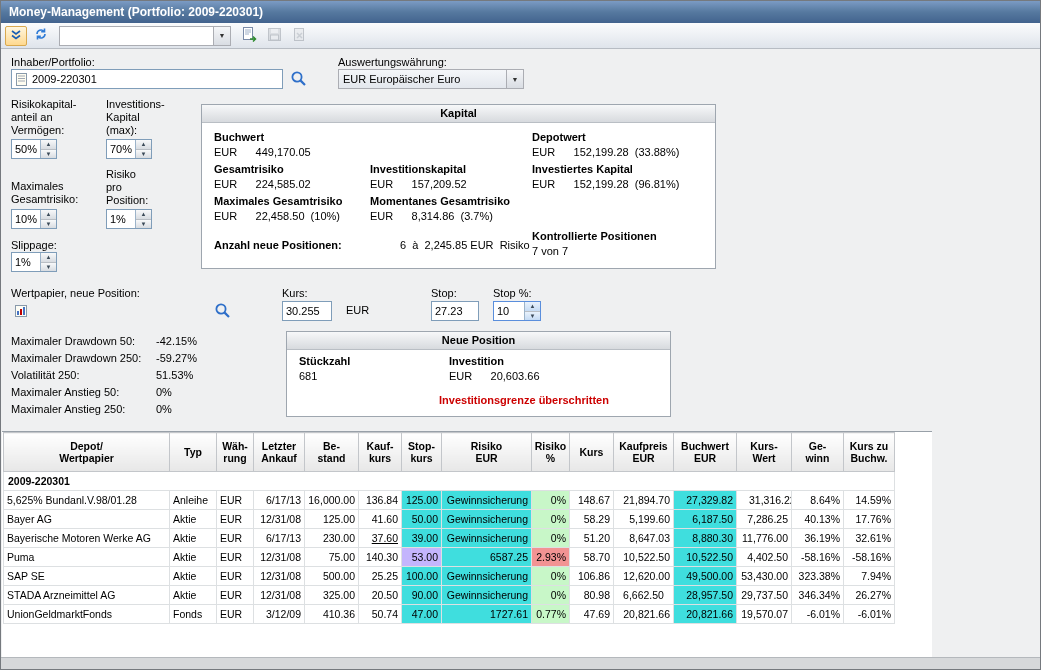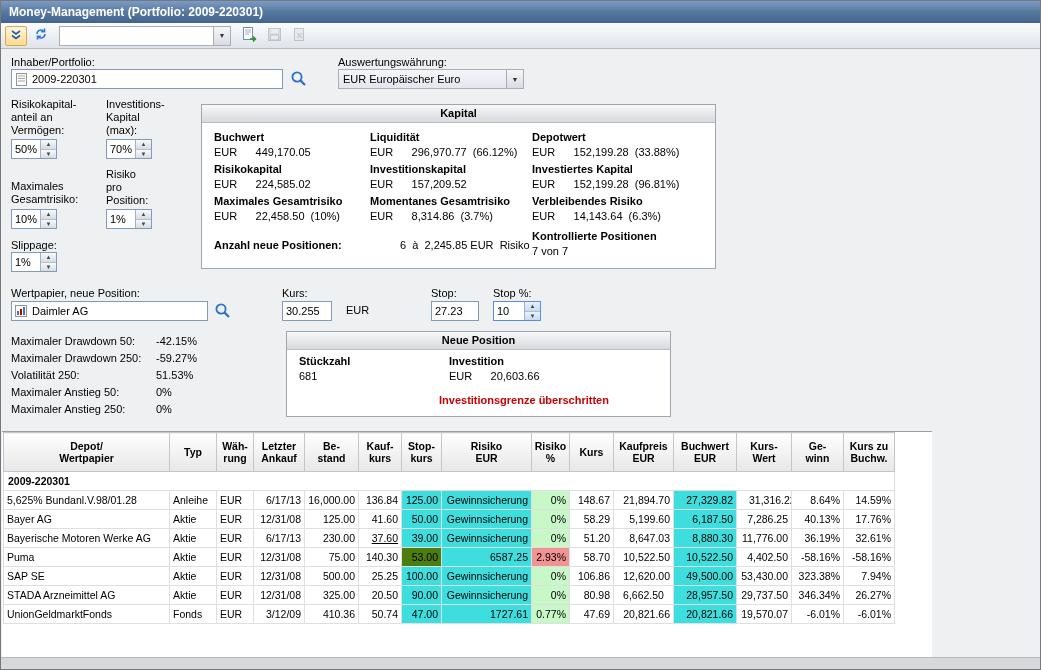--- a/index.html
+++ b/index.html
@@ -223,70 +223,61 @@
         </div>
       </div>
   </div>
 
   <div class="groupbox" style="left:200px;top:103px;width:515px;height:165px;">
     <div class="gb-header">Kapital</div>
     <div class="k-cell" style="left:12px;top:25px;">
         <div class="k-label">Buchwert</div>
         <div class="k-value">EUR      449,170.05</div>
       </div>
-    <div class="k-cell" style="left:168px;top:25px;">
-        <div class="k-label">Liquidität</div>
-        <div class="k-value">EUR      296,970.77  (66.12%)</div>
-      </div>
     <div class="k-cell" style="left:330px;top:25px;">
         <div class="k-label">Depotwert</div>
         <div class="k-value">EUR      152,199.28  (33.88%)</div>
       </div>
     <div class="k-cell" style="left:12px;top:57px;">
-        <div class="k-label">Risikokapital</div>
+        <div class="k-label">Gesamtrisiko</div>
         <div class="k-value">EUR      224,585.02</div>
       </div>
     <div class="k-cell" style="left:168px;top:57px;">
         <div class="k-label">Investitionskapital</div>
         <div class="k-value">EUR      157,209.52</div>
       </div>
     <div class="k-cell" style="left:330px;top:57px;">
         <div class="k-label">Investiertes Kapital</div>
         <div class="k-value">EUR      152,199.28  (96.81%)</div>
       </div>
     <div class="k-cell" style="left:12px;top:89px;">
         <div class="k-label">Maximales Gesamtrisiko</div>
         <div class="k-value">EUR      22,458.50  (10%)</div>
       </div>
     <div class="k-cell" style="left:168px;top:89px;">
         <div class="k-label">Momentanes Gesamtrisiko</div>
         <div class="k-value">EUR      8,314.86  (3.7%)</div>
-      </div>
-    <div class="k-cell" style="left:330px;top:89px;">
-        <div class="k-label">Verbleibendes Risiko</div>
-        <div class="k-value">EUR      14,143.64  (6.3%)</div>
       </div>
     <div class="k-cell k-label" style="left:12px;top:133px;">Anzahl neue Positionen:</div>
     <div class="k-cell k-value" style="left:198px;top:133px;">6  à  2,245.85 EUR  Risiko</div>
     <div class="k-cell" style="left:330px;top:124px;">
       <div class="k-label">Kontrollierte Positionen</div>
       <div class="k-value">7 von 7</div>
     </div>
   </div>
 
   <div class="lbl" style="left:10px;top:286px;">Wertpapier, neue Position:</div>
   <span class="inner-icon" style="left:14px;top:304px;">
     <svg width="12" height="12">
         <rect x="0.5" y="0.5" width="11" height="11" fill="#fdfdf5" stroke="#8899aa"></rect>
         <rect x="2" y="6" width="2" height="4" fill="#4472c4"></rect>
         <rect x="5" y="4" width="2" height="6" fill="#c00000"></rect>
         <rect x="8" y="2" width="2" height="8" fill="#4472c4"></rect>
       </svg>
   </span>
-  <input class="txtbox with-icon" style="left: 10px; top: 300px; width: 197px;" value="Daimler AG">
   <button class="search-btn" style="left:212px;top:301px;">
     <span>
       <svg width="17" height="17" viewBox="0 0 17 17">
           <circle cx="7" cy="7" r="4.6" fill="none" stroke="#2e6fc9" stroke-width="1.8"></circle>
           <line x1="10.6" y1="10.6" x2="15" y2="15" stroke="#2e6fc9" stroke-width="2.2"></line>
         </svg>
     </span>
   </button>
 
   <div class="lbl" style="left:281px;top:286px;">Kurs:</div>
@@ -439,21 +430,21 @@
             <td style="text-align: right;">36.19%</td>
             <td style="text-align: right;">32.61%</td>
           </tr>
           <tr>
             <td class="name-cell" style="text-align: left;">Puma</td>
             <td style="text-align: left;">Aktie</td>
             <td style="text-align: left;">EUR</td>
             <td style="text-align: right;">12/31/08</td>
             <td style="text-align: right;">75.00</td>
             <td style="text-align: right;">140.30</td>
-            <td style="text-align: right; background: #4d7c0f;">53.00</td>
+            <td style="text-align: right; background: #c4b5fd;">53.00</td>
             <td style="text-align: right; background: rgb(63, 222, 222);">6587.25</td>
             <td style="text-align: right; background: rgb(242, 147, 147);">2.93%</td>
             <td style="text-align: right;">58.70</td>
             <td style="text-align: right;">10,522.50</td>
             <td style="text-align: right; background: rgb(63, 222, 222);">10,522.50</td>
             <td style="text-align: right;">4,402.50</td>
             <td style="text-align: right;">-58.16%</td>
             <td style="text-align: right;">-58.16%</td>
           </tr>
           <tr>

